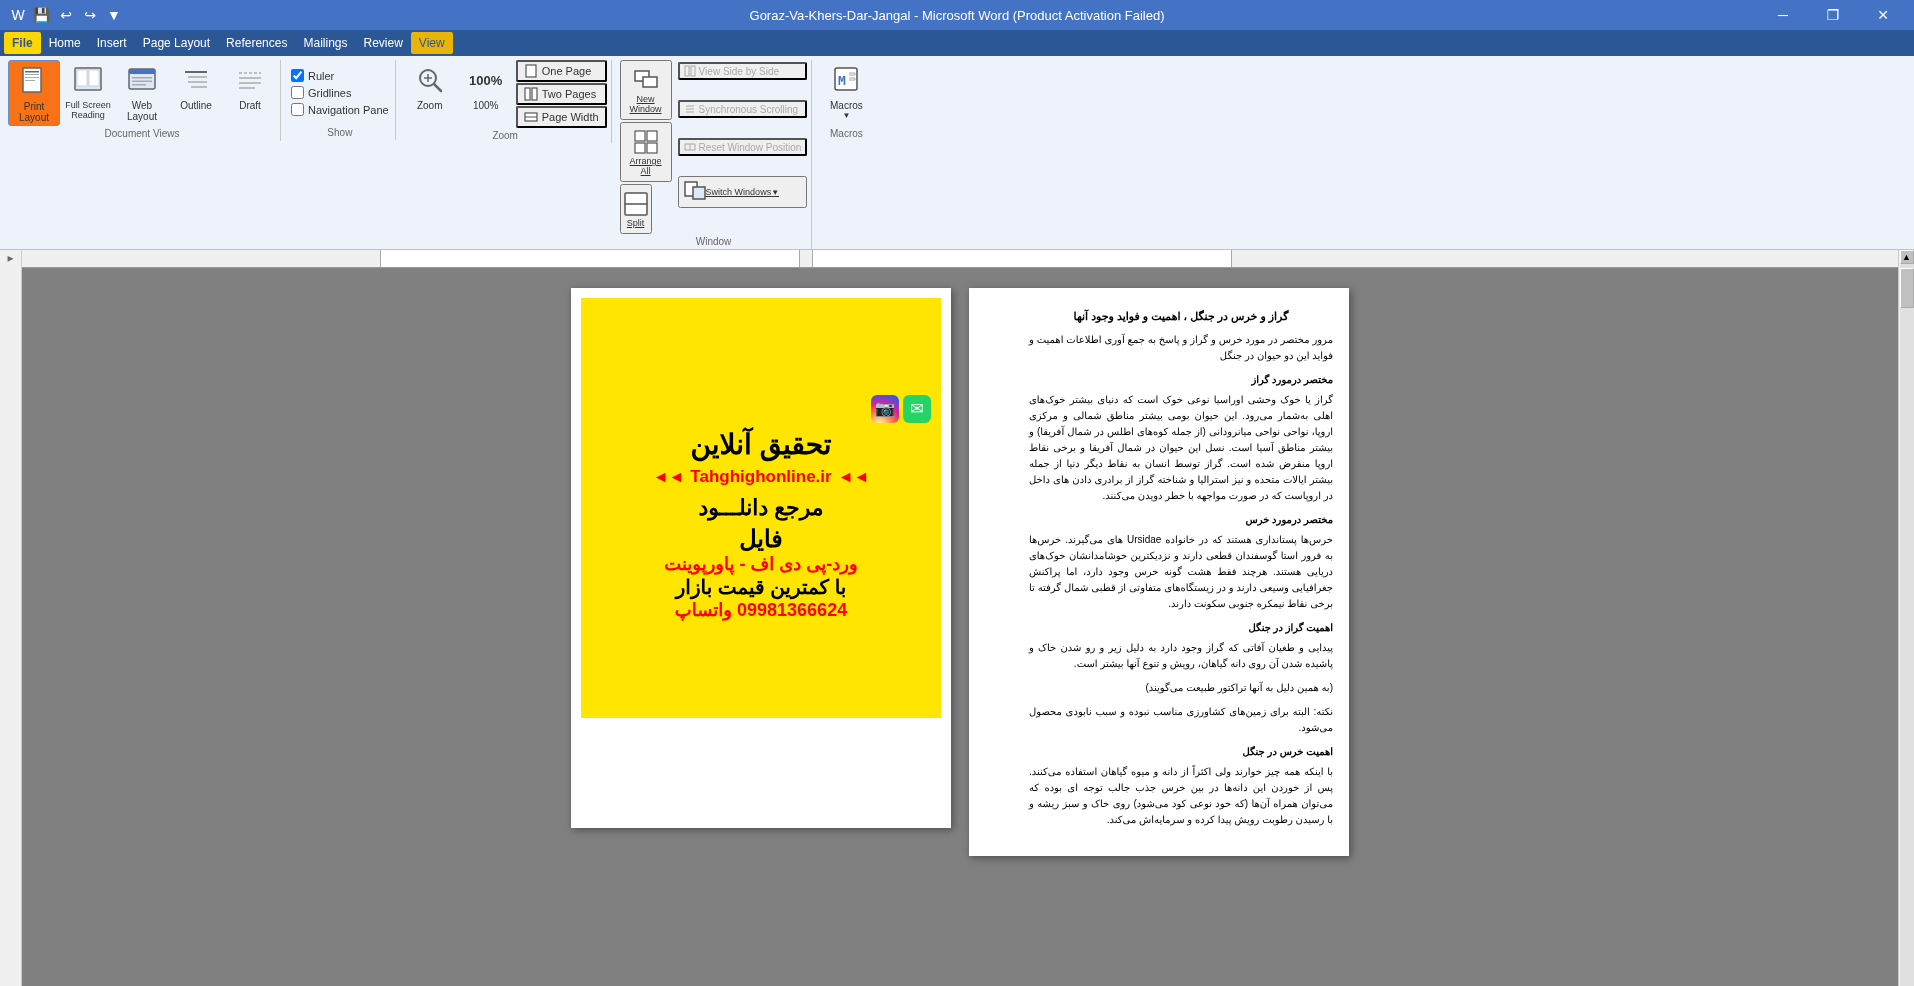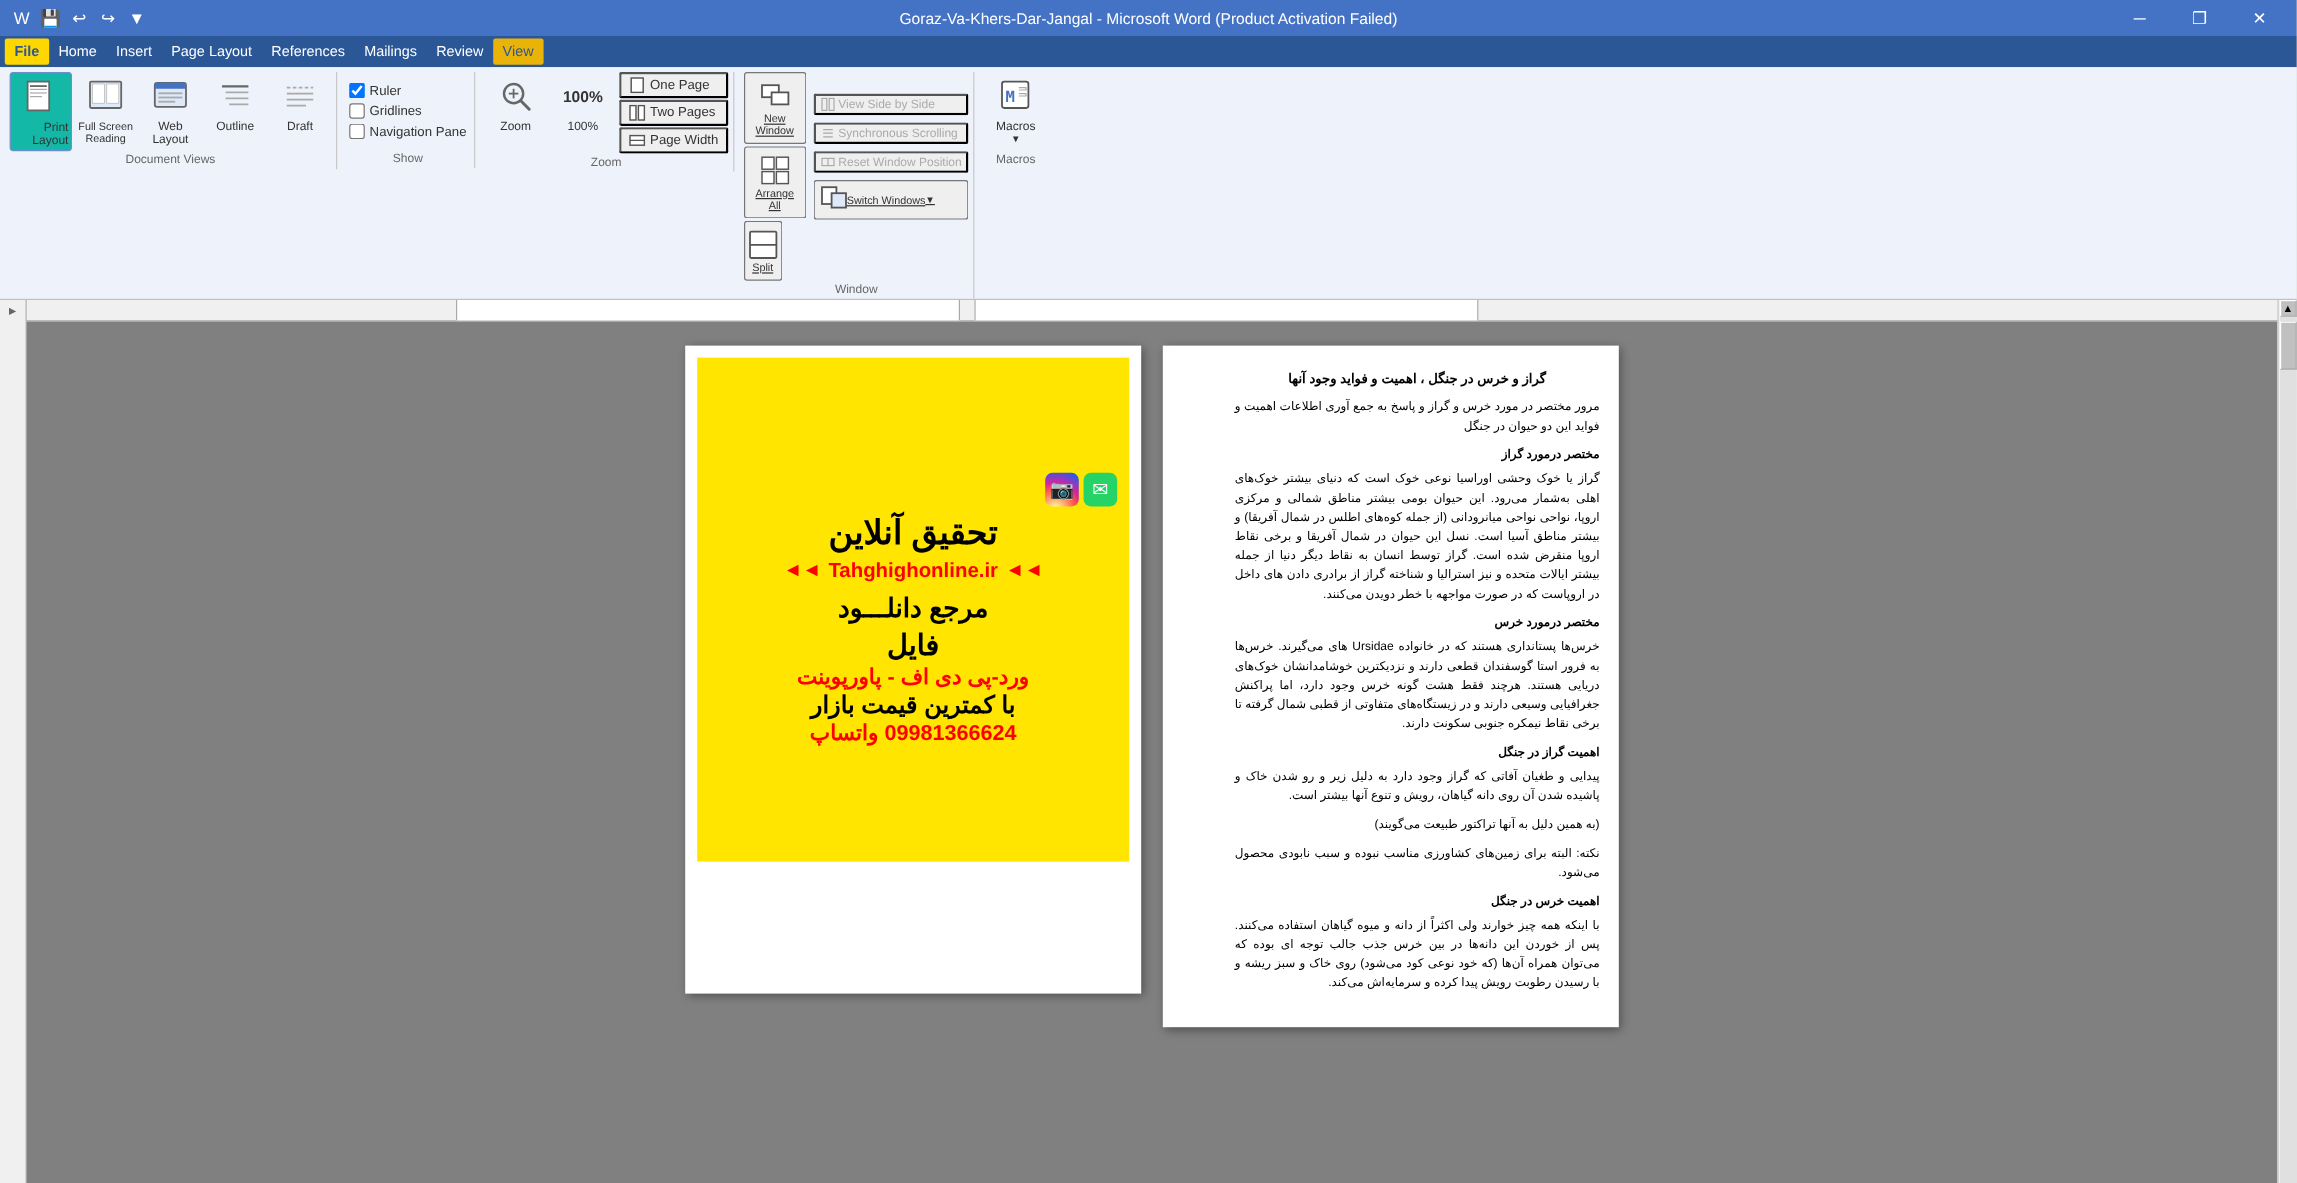--- a/index.html
+++ b/index.html
@@ -86,21 +86,21 @@
       min-height: 66px;
       cursor: pointer;
       border-radius: 3px;
       padding: 4px 2px 2px 2px;
       background: transparent;
       border: none;
       font-size: 10px;
       color: #333;
       text-align: center;
     }
-    .rb-btn-large.active { background: #14b8a6; border: 1px solid #6a90d0; text-align: right; }
+    .rb-btn-large.active { background: #f97316; border: 1px solid #6a90d0; }
     .rb-icon-large {
       width: 32px;
       height: 32px;
       margin-bottom: 4px;
       display: flex;
       align-items: center;
       justify-content: center;
       font-size: 22px;
     }
     .rb-btn-small {
@@ -479,21 +479,21 @@
           <div class="rb-icon-medium">
             <svg width="26" height="26" viewBox="0 0 26 26">
                 <rect x="2" y="2" width="22" height="22" fill="white" stroke="#555" stroke-width="1.5" rx="1"></rect>
                 <line x1="2" y1="13" x2="24" y2="13" stroke="#555" stroke-width="1.5"></line>
               </svg>
           </div>
           <span style="font-size:9px;">Split</span>
         </button>
       </div>
 
-      <div style="display:flex;flex-direction:column;gap:6px;padding-top:2px;margin-top:16px;">
+      <div style="display:flex;flex-direction:column;gap:20px;padding-top:2px;">
         <button class="win-btn-small disabled">
           <svg width="12" height="12" viewBox="0 0 12 12">
               <rect x="1" y="1" width="4" height="10" fill="none" stroke="#aaa" stroke-width="1"></rect>
               <rect x="7" y="1" width="4" height="10" fill="none" stroke="#aaa" stroke-width="1"></rect>
             </svg>
           <span>View Side by Side</span>
         </button>
         <button class="win-btn-small disabled">
           <svg width="12" height="12" viewBox="0 0 12 12">
               <line x1="2" y1="6" x2="10" y2="6" stroke="#aaa" stroke-width="1"></line>

